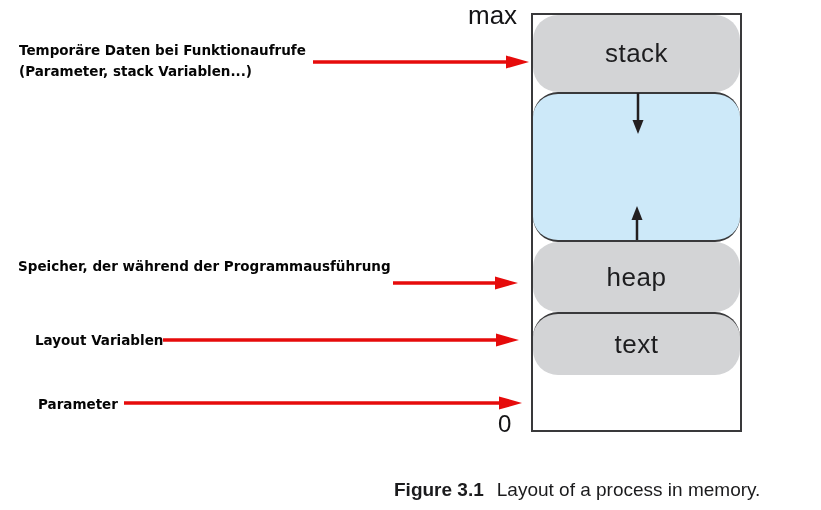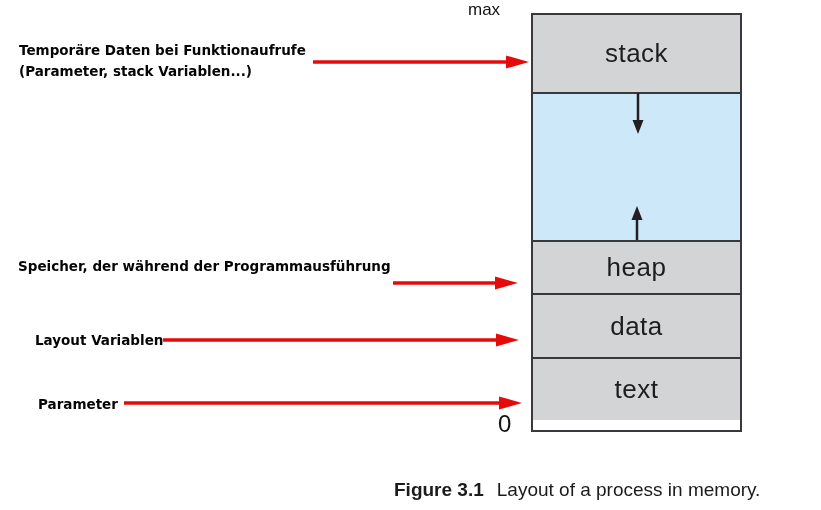--- a/index.html
+++ b/index.html
@@ -39,38 +39,39 @@
     background: #ffffff;
   }
   .seg {
     box-sizing: border-box;
     display: flex;
     align-items: center;
     justify-content: center;
     font-size: 26px;
     color: #1d1d1f;
     letter-spacing: 0.5px;
+    border-radius: 25px;
   }
   .seg-gray { background: var(--segment-gray, #d3d4d6); }
   .seg-stack { height: 77px; }
   .seg-hole  {
     height: 150px;
     background: var(--hole-blue, #cde9f9);
     border-top: 2px solid var(--border, #39393b);
     border-bottom: 2px solid var(--border, #39393b);
   }
-  .seg-heap  { height: 51px; }
+  .seg-heap  { height: 70px; }
   .seg-data  { height: 64px; border-top: 2px solid var(--border, #39393b); }
   .seg-text  { height: 63px; border-top: 2px solid var(--border, #39393b); }
 
   
   .axis-label {
     position: absolute;
     color: #141416;
-    font-size: 17px;
+    font-size: 26px;
   }
   .axis-max { left: 468px; top: 0px; }
   .axis-zero { left: 498px; top: 410px; font-size: 24px; }
 
   
   .arrow-layer {
     position: absolute;
     left: 0; top: 0;
     width: 821px;
     height: 510px;
@@ -115,23 +116,20 @@
   <div class="membox">
     <div class="seg seg-gray seg-stack">
       <span>stack</span>
     </div>
     <div class="seg seg-hole">
       <span></span>
     </div>
     <div class="seg seg-gray seg-heap">
       <span>heap</span>
     </div>
-    <div class="seg seg-gray seg-data">
-      <span>data</span>
-    </div>
     <div class="seg seg-gray seg-text">
       <span>text</span>
     </div>
   </div>
 
   <div class="axis-label axis-max">max</div>
   <div class="axis-label axis-zero">0</div>
 
   <svg class="arrow-layer" width="821" height="510" viewBox="0 0 821 510">
     <g class="red-arrow">

